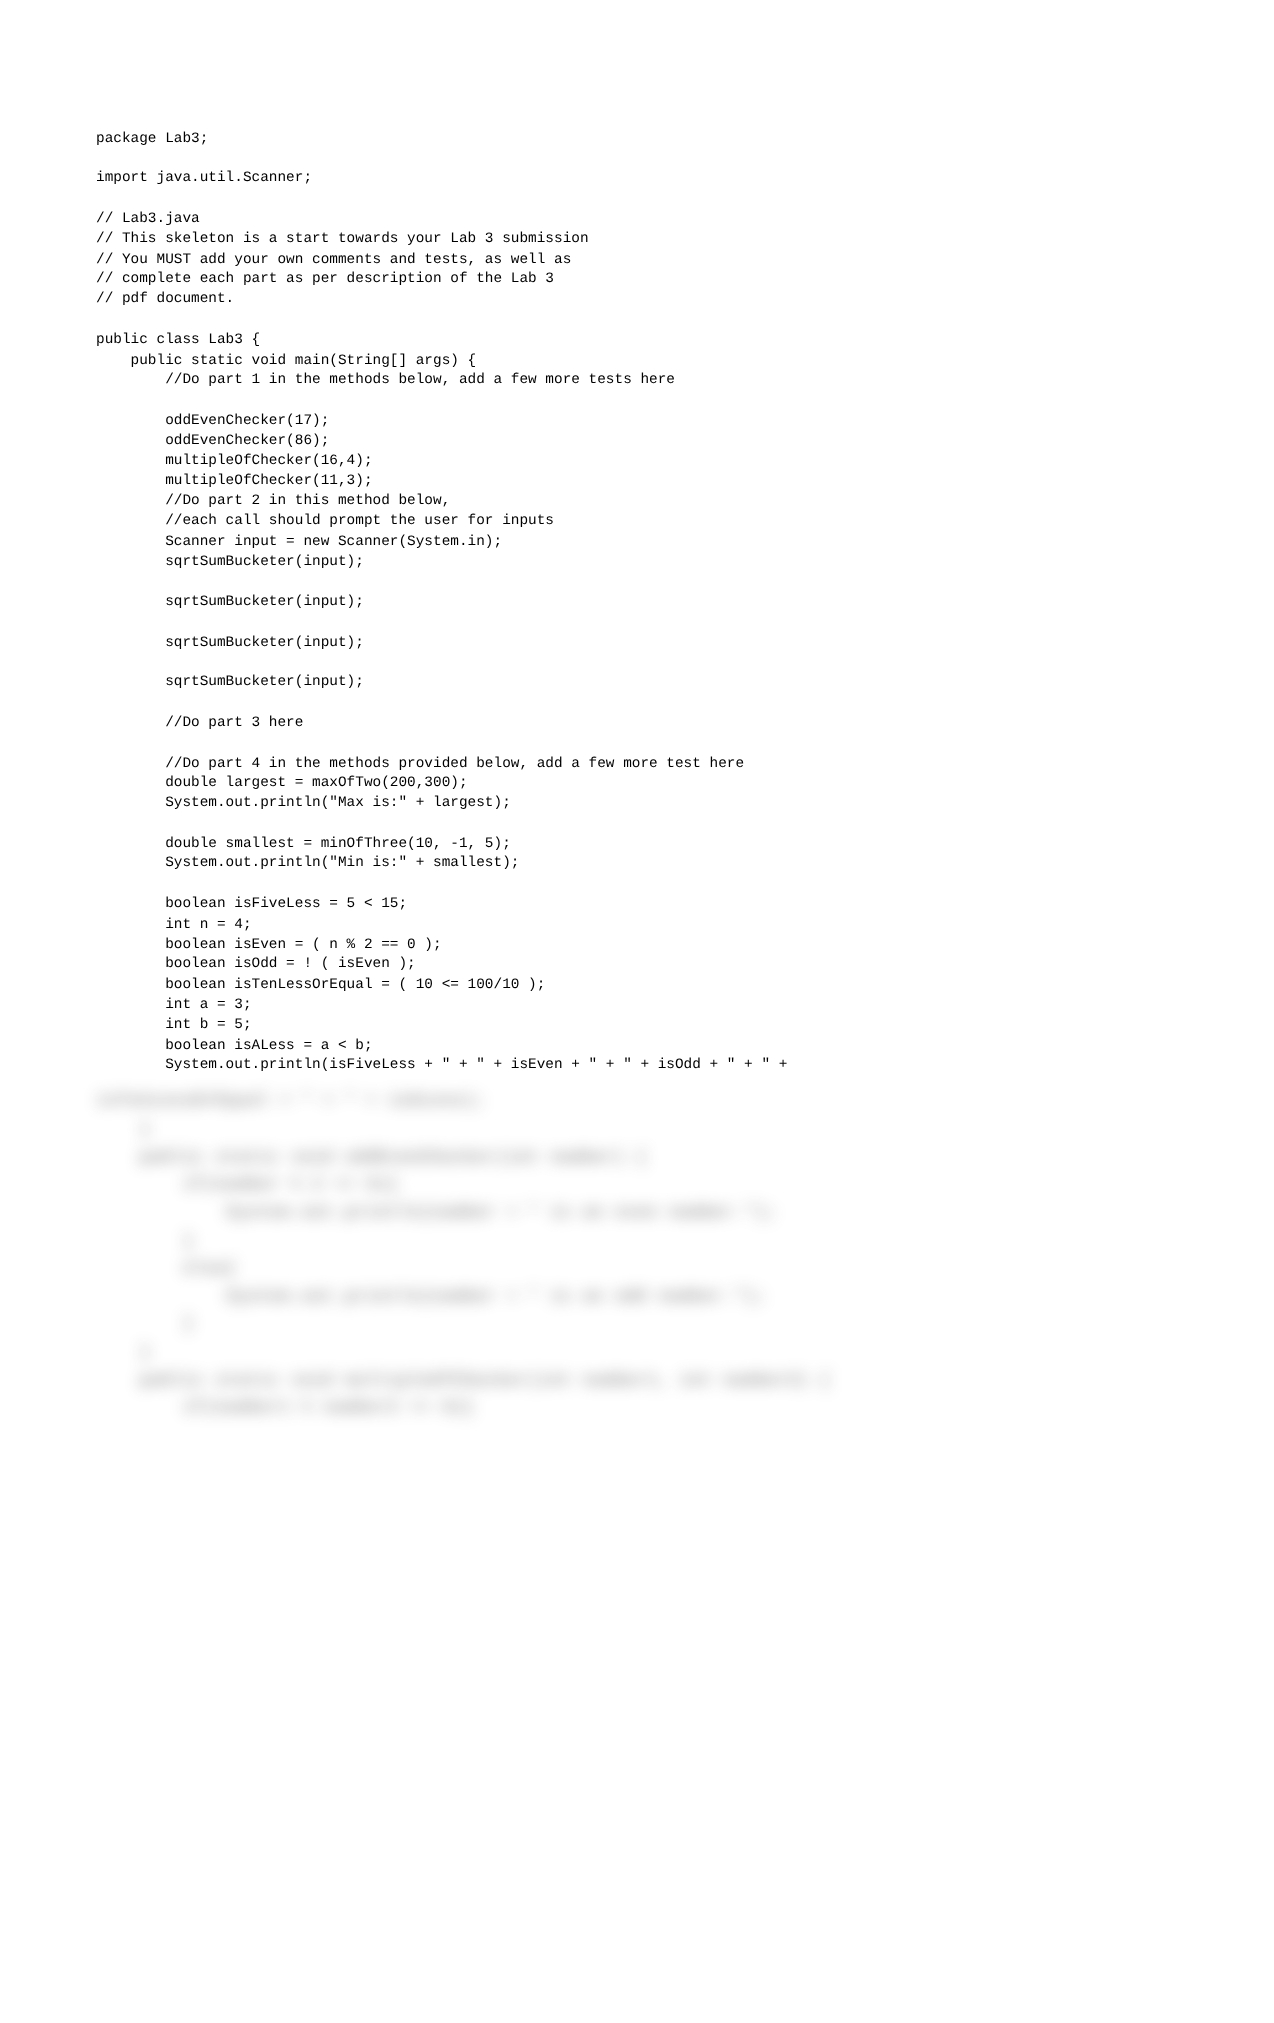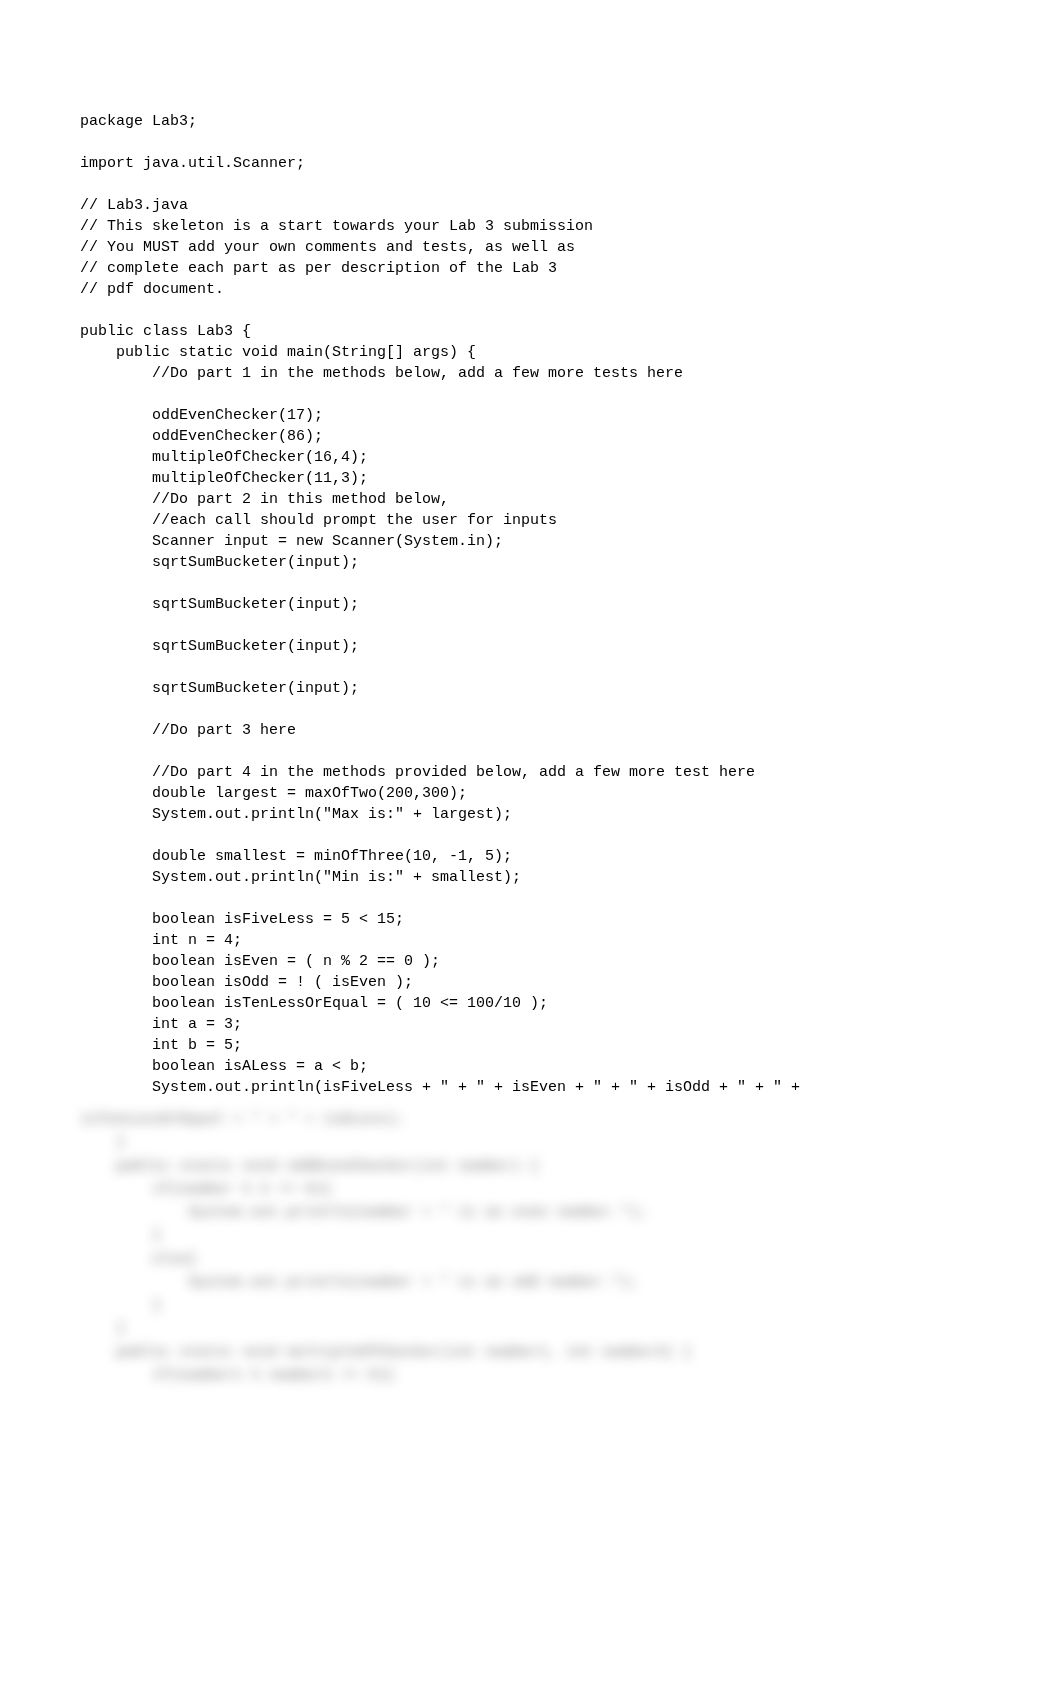--- a/index.html
+++ b/index.html
@@ -15,21 +15,21 @@
       overflow: hidden;
     }
     .page {
       width: 100%;
       height: 100%;
       padding: 90px 0 0 0;
       position: relative;
     }
     .code-block {
       white-space: pre;
-      font-size: 15px;
+      font-size: 12px;
       line-height: 1.4;
       color: #000000;
       padding-left: 80px;
     }
     .blurred-section {
       margin-top: 10px;
       padding-left: 80px;
       filter: blur(6px);
       opacity: 0.6;
       user-select: none;

